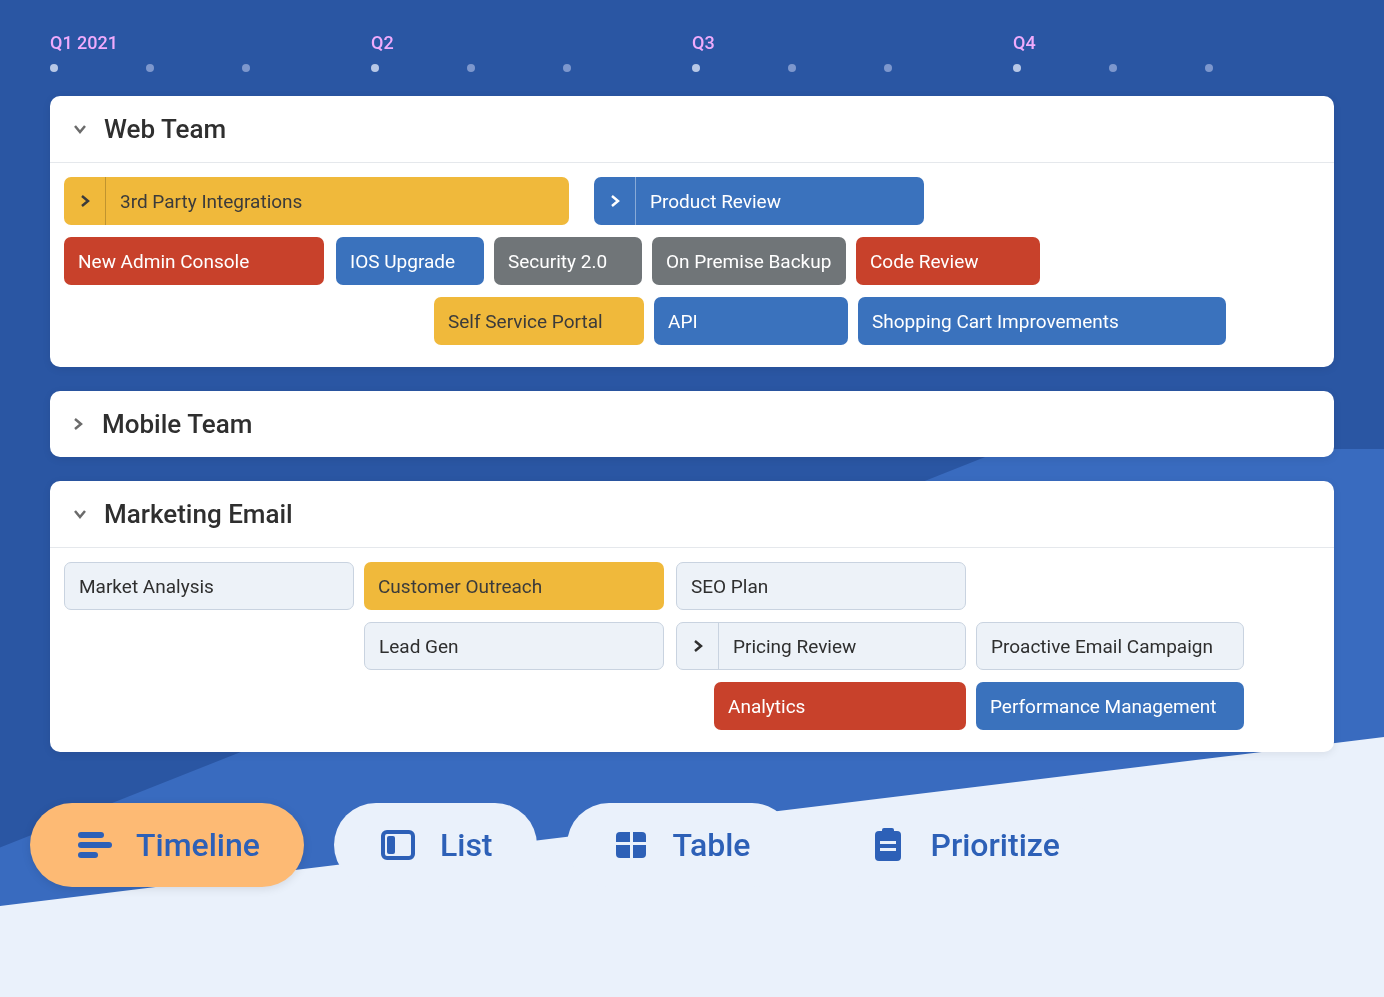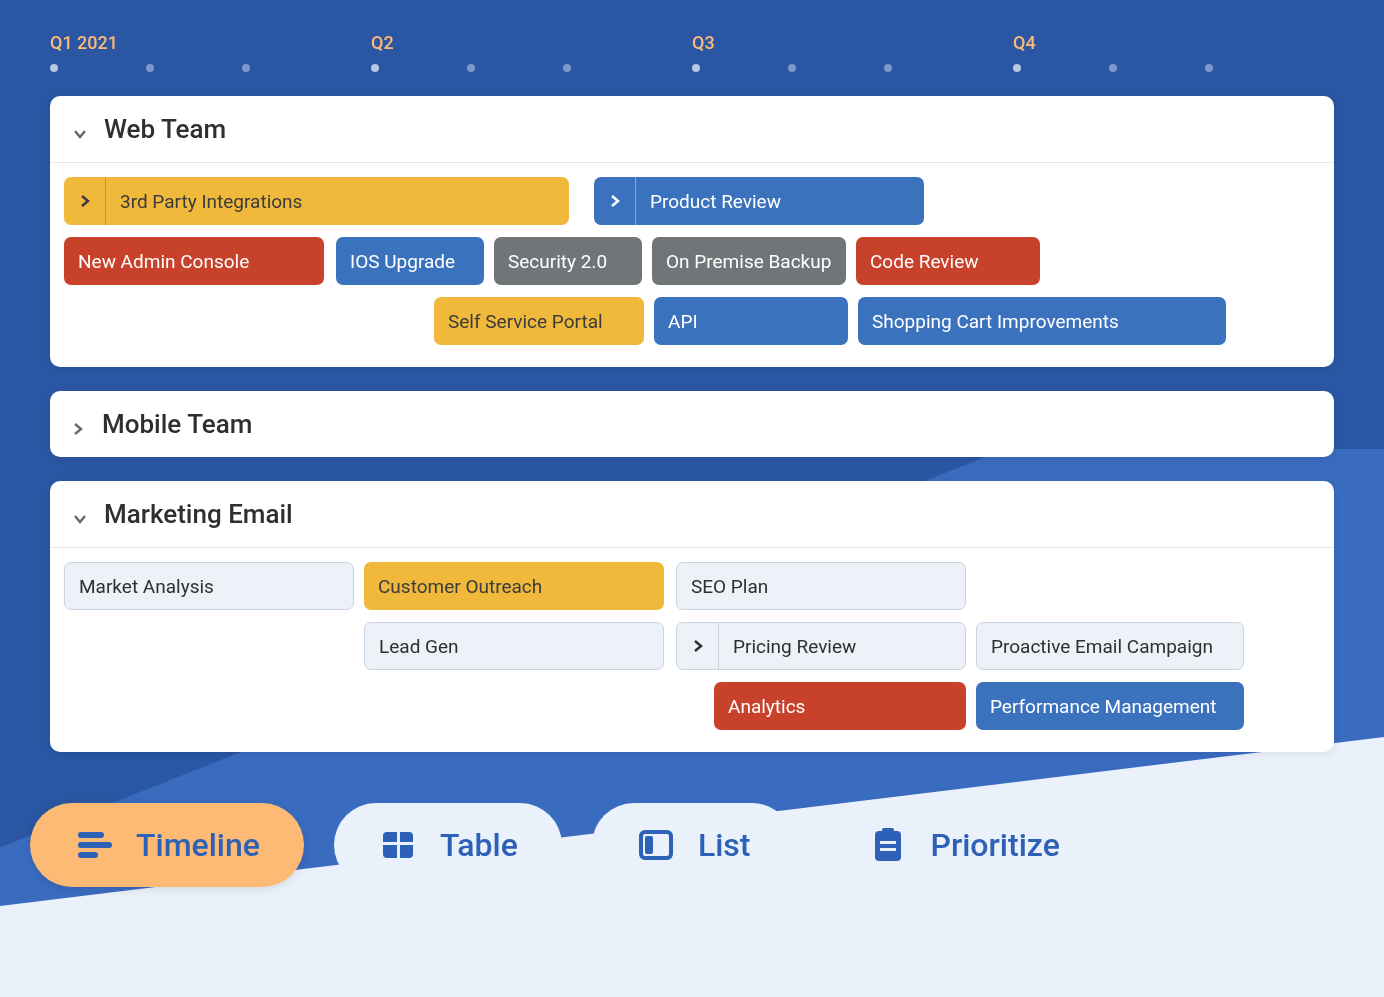--- a/index.html
+++ b/index.html
@@ -3,29 +3,29 @@
 <meta charset="utf-8">
 <style>
   *{box-sizing:border-box;margin:0;padding:0;font-family:-apple-system,BlinkMacSystemFont,"Segoe UI",Roboto,Helvetica,Arial,sans-serif;}
   body{width:1384px;height:997px;background:#2a56a3;position:relative;overflow:hidden;}
   .bg-diag{position:absolute;left:0;right:0;bottom:0;top:0;background:linear-gradient(to bottom,#2a56a3 0,#2a56a3 45%,#396bbf 45%);
     clip-path:polygon(0 100%,0 85%,100% 30%,100% 100%);}
   .bg-light{position:absolute;left:0;right:0;bottom:0;height:260px;background:#eaf1fb;
     clip-path:polygon(0 100%,0 65%,100% 0,100% 100%);}
   .page{position:relative;padding:32px 50px 0 50px;}
   
-  .tl-head{display:flex;align-items:flex-start;color:#fdba74;font-size:18px;font-weight:500;}
+  .tl-head{display:flex;align-items:flex-start;color:#f0abfc;font-size:18px;font-weight:500;}
   .q{flex:1;position:relative;}
   .q-label{position:absolute;top:0;left:0;}
   .dots{display:flex;margin-top:32px;}
   .dot{width:8px;height:8px;border-radius:50%;background:#7d97cd;margin-right:88px;}
   .dot:first-child{background:#b7c7e6;}
   
   .panel{background:#fff;border-radius:10px;margin-top:24px;box-shadow:0 2px 8px rgba(0,0,0,.08);}
-  .panel-head{display:flex;align-items:flex-end;padding:18px 20px;font-size:26px;font-weight:500;color:#2f2f2f;border-bottom:1px solid #e5e8ec;}
+  .panel-head{display:flex;align-items:center;padding:18px 20px;font-size:26px;font-weight:500;color:#2f2f2f;border-bottom:1px solid #e5e8ec;}
   .panel.collapsed .panel-head{border-bottom:none;padding-left:18px;}
   .chev{width:20px;height:20px;margin-right:14px;display:flex;align-items:center;justify-content:center;cursor:pointer;}
   .chev svg{stroke:#6b6b6b;stroke-width:2.5;fill:none;}
   .lane-body{padding:14px 14px 22px 14px;}
   .row{position:relative;height:48px;margin-bottom:12px;}
   .row:last-child{margin-bottom:0;}
   .bar{position:absolute;top:0;height:48px;border-radius:7px;display:flex;align-items:center;color:#fff;font-size:19px;cursor:pointer;}
   .bar .bar-exp{width:42px;height:100%;border-right:1px solid rgba(255,255,255,.4);display:flex;align-items:center;justify-content:center;}
   .bar .bar-lbl{padding:0 14px;white-space:nowrap;}
   .bar.no-exp .bar-lbl{padding:0 14px;}
@@ -213,35 +213,35 @@
           <rect x="4" y="7" width="26" height="6" rx="3"></rect>
           <rect x="4" y="17" width="34" height="6" rx="3"></rect>
           <rect x="4" y="27" width="20" height="6" rx="3"></rect>
         </svg>
       </span>
       <span>Timeline</span>
     </div>
     <div class="vbtn">
       <span class="ic">
         <svg viewBox="0 0 40 40" width="40" height="40">
+          <rect x="5" y="7" width="30" height="26" rx="4" fill="none" stroke="#2d60b7" stroke-width="4"></rect>
+          <rect x="9" y="11" width="8" height="18" rx="2"></rect>
+        </svg>
+      </span>
+      <span>List</span>
+    </div>
+    <div class="vbtn">
+      <span class="ic">
+        <svg viewBox="0 0 40 40" width="40" height="40">
           <rect x="5" y="7" width="30" height="26" rx="4"></rect>
           <rect x="5" y="17" width="30" height="3" fill="#eaf1fb"></rect>
           <rect x="19" y="7" width="3" height="26" fill="#eaf1fb"></rect>
         </svg>
       </span>
       <span>Table</span>
-    </div>
-    <div class="vbtn">
-      <span class="ic">
-        <svg viewBox="0 0 40 40" width="40" height="40">
-          <rect x="5" y="7" width="30" height="26" rx="4" fill="none" stroke="#2d60b7" stroke-width="4"></rect>
-          <rect x="9" y="11" width="8" height="18" rx="2"></rect>
-        </svg>
-      </span>
-      <span>List</span>
     </div>
     <div class="vbtn">
       <span class="ic">
         <svg viewBox="0 0 40 40" width="40" height="40">
           <rect x="7" y="6" width="26" height="30" rx="4"></rect>
           <rect x="14" y="3" width="12" height="8" rx="2"></rect>
           <rect x="12" y="16" width="16" height="3" fill="#eaf1fb"></rect>
           <rect x="12" y="23" width="16" height="3" fill="#eaf1fb"></rect>
         </svg>
       </span>

